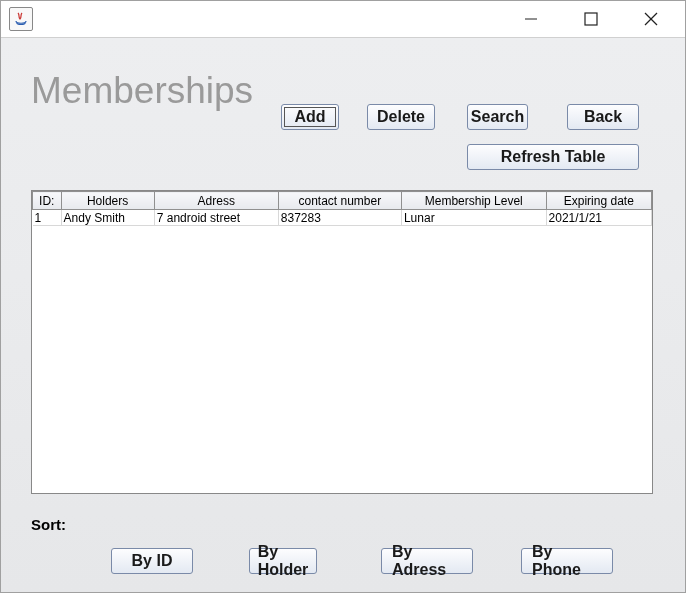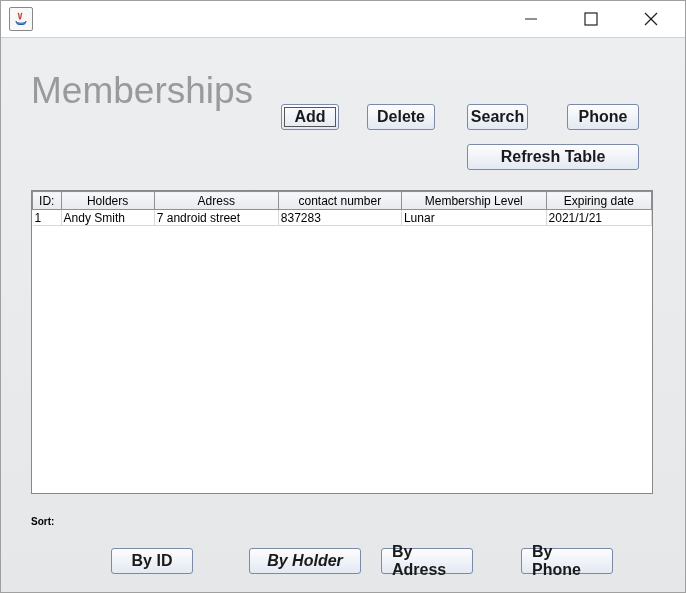--- a/index.html
+++ b/index.html
@@ -124,25 +124,25 @@
       height: 16px;
       padding: 0 2px;
       white-space: nowrap;
       overflow: hidden;
       font-size: 12px;
     }
     .sort-label {
       position: absolute;
       left: 30px;
       top: 478px;
-      font-size: 10px;
+      font-size: 15px;
       font-weight: bold;
     }
     .btn-sort-id     { position:absolute; left:110px; top:510px; width:82px; }
-    .btn-sort-holder { position:absolute; left:248px; top:510px; width:112px;font-style:italic; }
+    .btn-sort-holder { position:absolute; left:248px; top:510px; width:68px; }
     .btn-sort-adress { position:absolute; left:380px; top:510px; width:92px; }
     .btn-sort-phone  { position:absolute; left:520px; top:510px; width:92px; }
   </style>
 </head>
 <body>
 
 <div class="window">
   <div class="titlebar">
     <div class="title-icon">
       <svg width="16" height="16" viewBox="0 0 16 16">
@@ -170,21 +170,21 @@
       </div>
     </div>
   </div>
 
   <div class="client">
     <div class="heading">Memberships</div>
 
     <div class="jbutton focused btn-add">Add</div>
     <div class="jbutton btn-delete">Delete</div>
     <div class="jbutton btn-search">Search</div>
-    <div class="jbutton btn-back">Phone</div>
+    <div class="jbutton btn-back">Back</div>
     <div class="jbutton btn-refresh">Refresh Table</div>
 
     <div class="table-wrap">
       <table>
         <thead>
           <tr>
             <th>ID:</th>
             <th>Holders</th>
             <th>Adress</th>
             <th>contact number</th>

